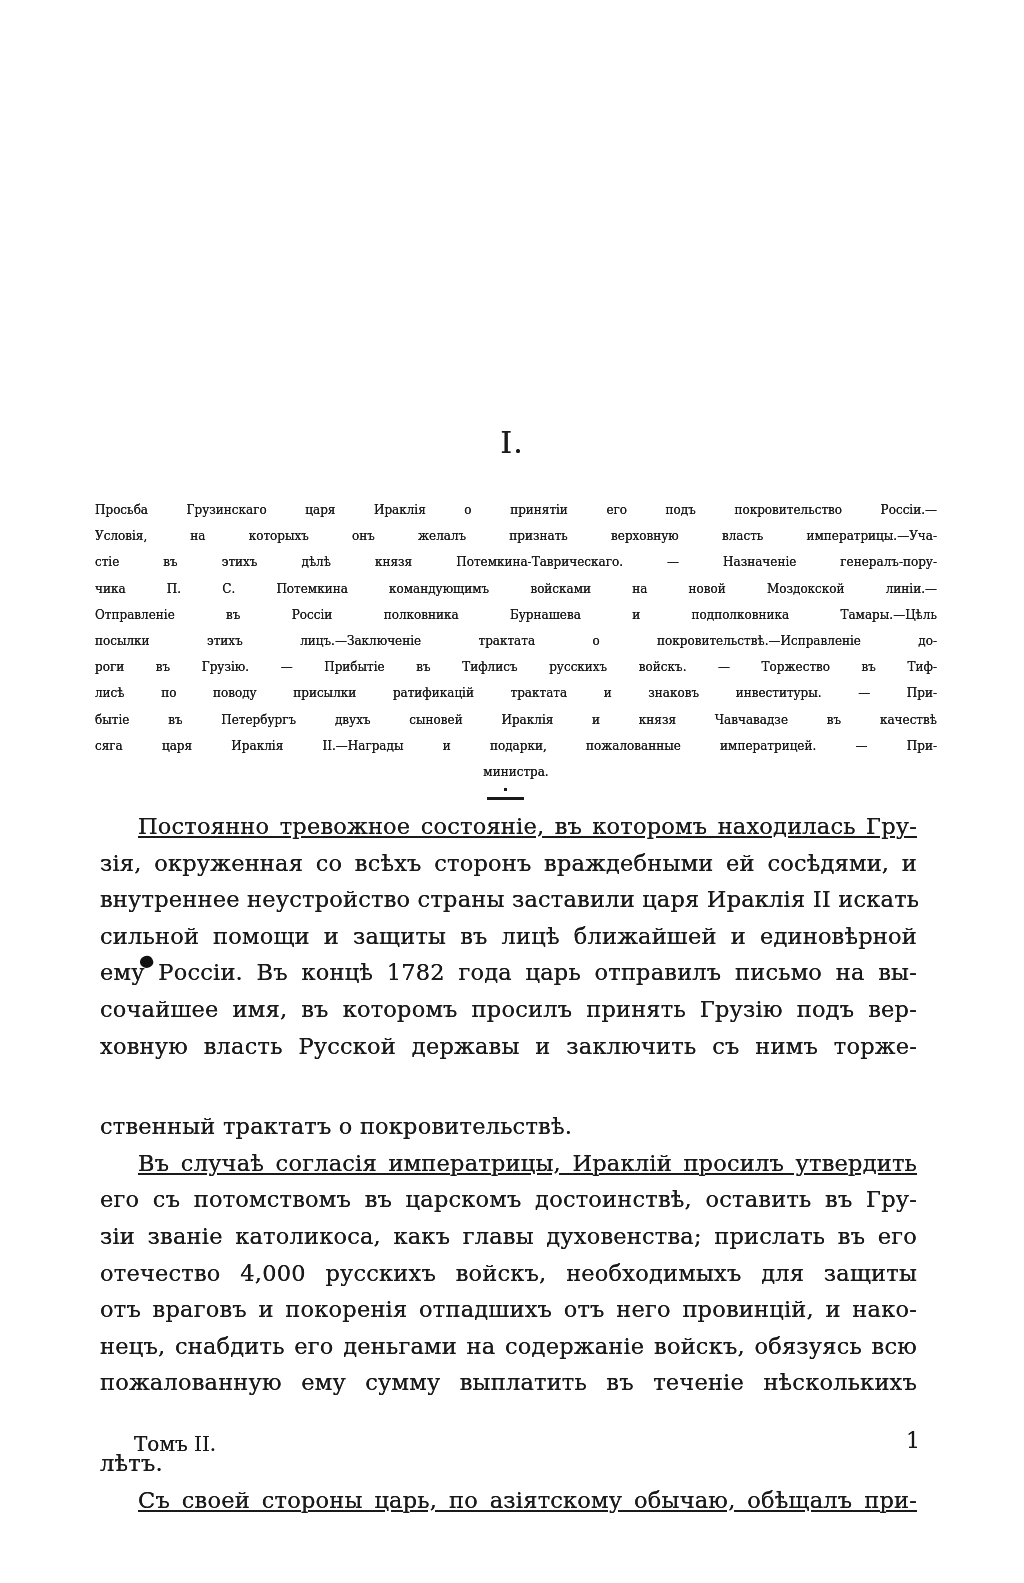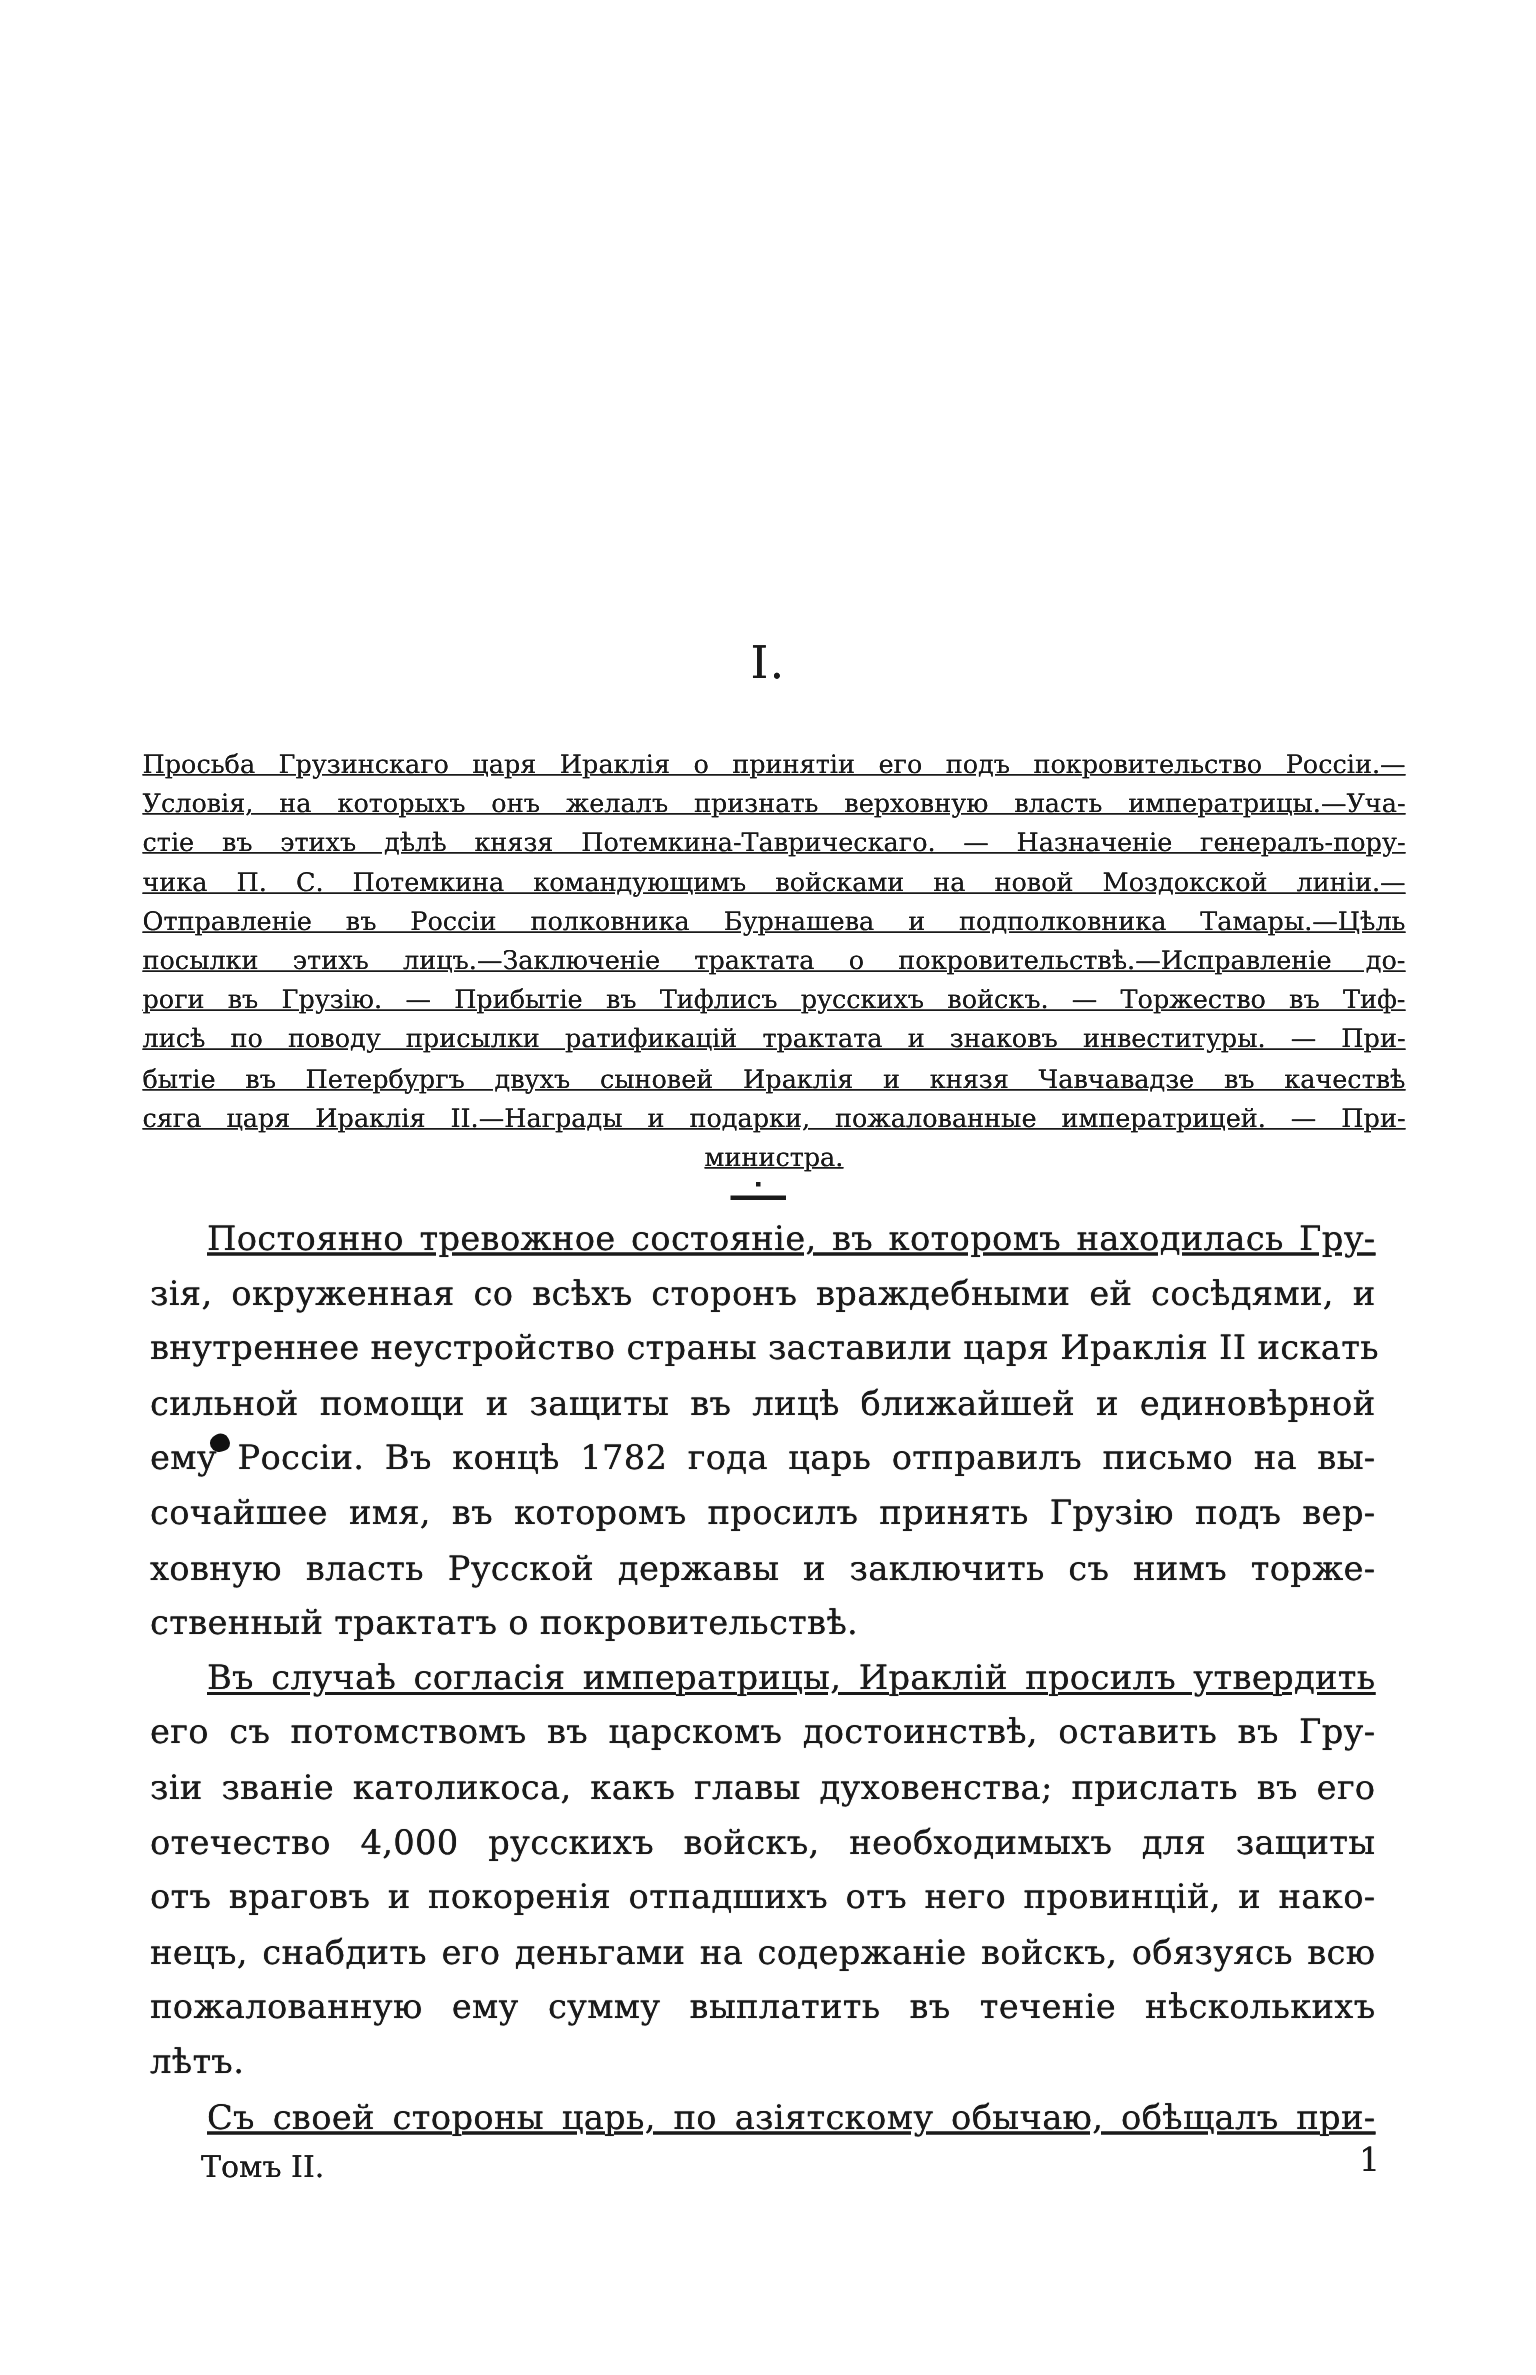--- a/index.html
+++ b/index.html
@@ -26,24 +26,23 @@
     font-size: 30px;
     line-height: 36px;
     letter-spacing: 1px;
     text-shadow: 0 0 0.4px currentColor;
   }
   .synopsis {
     position: absolute;
     top: 497px;
     left: 95px;
     width: 842px;
-    font-size: 17px;
+    font-size: 12px;
     line-height: 26.2px;
     text-shadow: 0 0 0.3px currentColor;
-    text-decoration: underline;
   }
   .syn-line {
     text-align: justify;
     text-align-last: justify;
     white-space: nowrap;
   }
   .syn-line.center-last {
     text-align: center;
     text-align-last: center;
   }
@@ -79,20 +78,21 @@
     text-align-last: justify;
     white-space: nowrap;
   }
   .line.indent {
     padding-left: 38px;
     text-decoration: underline;
   }
   .line.end {
     text-align: right;
     text-align-last: left;
+    margin-top: 44px;
   }
   .ink-blot {
     position: absolute;
     top: 956px;
     left: 140px;
     width: 13px;
     height: 12px;
     background: #111111;
     border-radius: 60% 60% 50% 70%;
     transform: rotate(-25deg);

